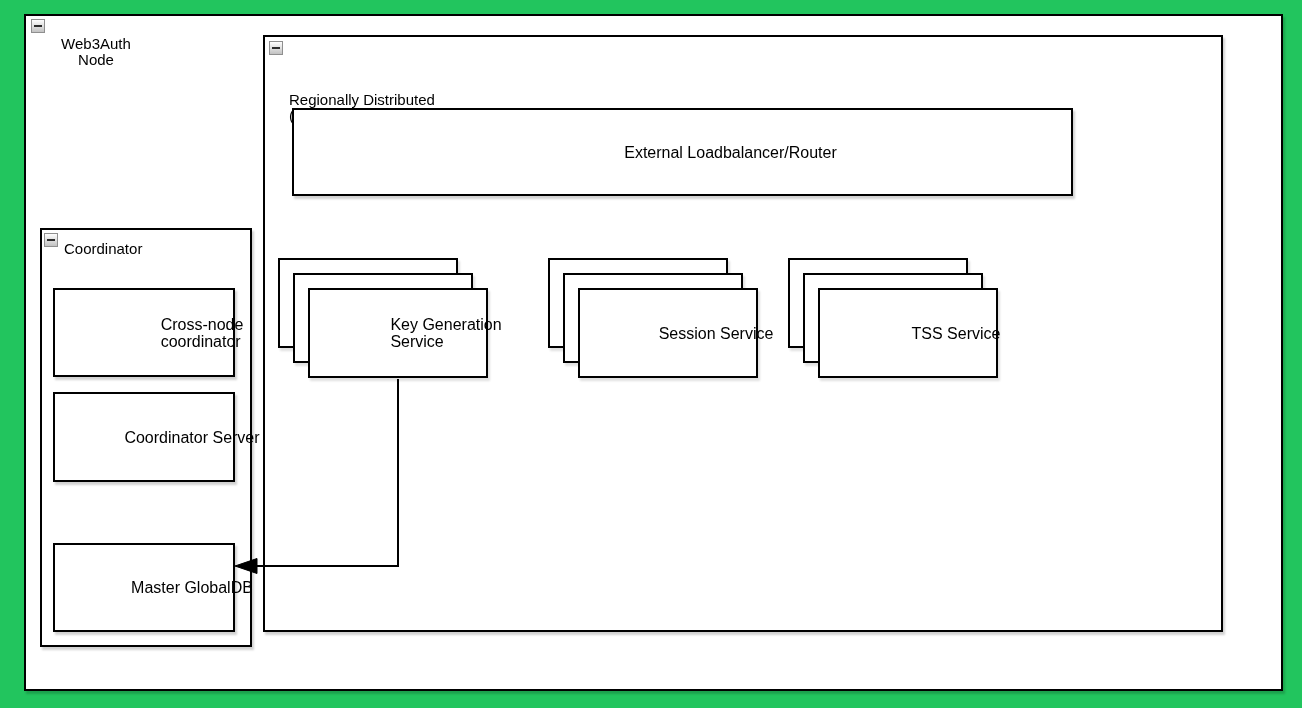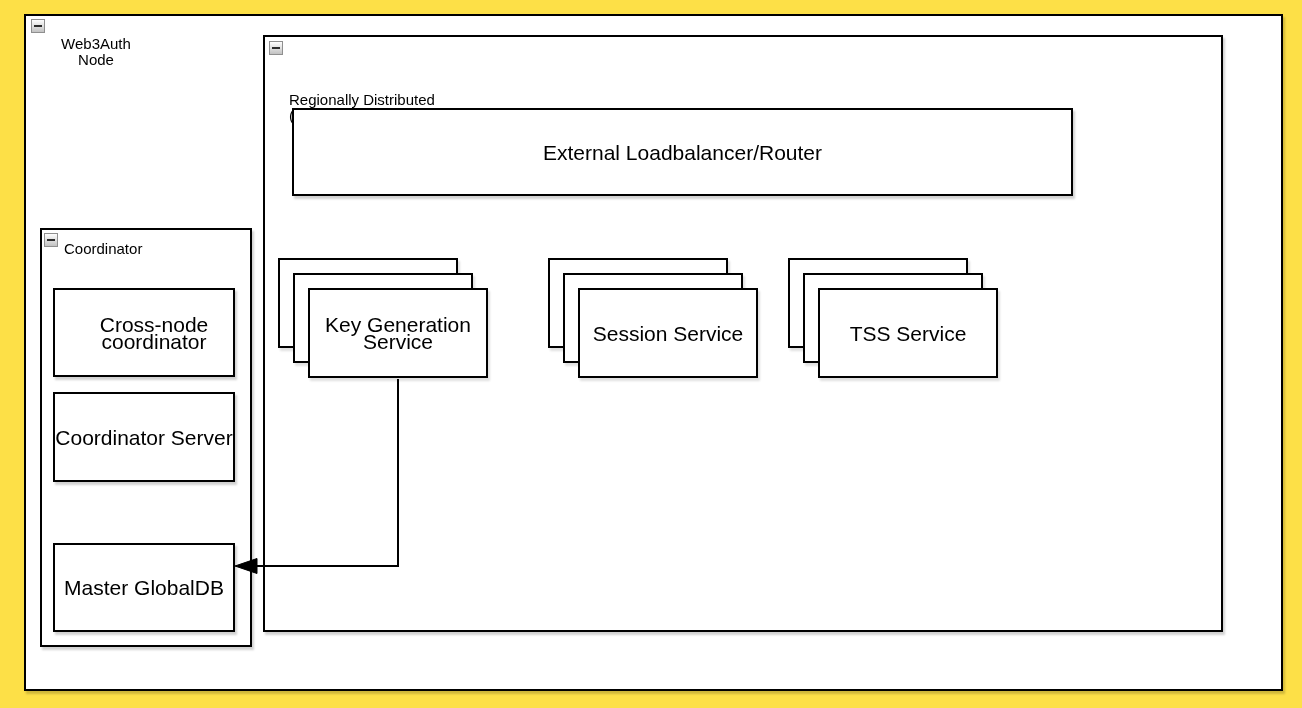--- a/index.html
+++ b/index.html
@@ -3,42 +3,43 @@
 <meta charset="utf-8">
 <style>
   * { margin: 0; padding: 0; box-sizing: border-box; }
   html, body { background: #ffffff; }
   body { font-family: "Liberation Sans", sans-serif; color: #000000; }
 
   .canvas {
     position: relative;
     width: 1302px;
     height: 708px;
-    background: #fde047;
+    background: #22c55e;
     overflow: hidden;
   }
 
   
   .shape {
     position: absolute;
     background: #ffffff;
     border: 2px solid #000000;
     box-shadow: 2px 3px 2px rgba(0,0,0,0.18);
   }
 
   .node-label {
     display: flex;
     align-items: center;
     justify-content: center;
     width: 100%;
     height: 100%;
-    text-align: center;
-    font-size: 21px;
+    text-align: left;
+    font-size: 16px;
     line-height: 17px;
     white-space: pre-line;
+    margin-left: 48px;
   }
 
   .group-label {
     position: absolute;
     font-size: 15px;
     line-height: 16px;
     white-space: pre-line;
   }
   .group-label.centered { text-align: center; }
 

